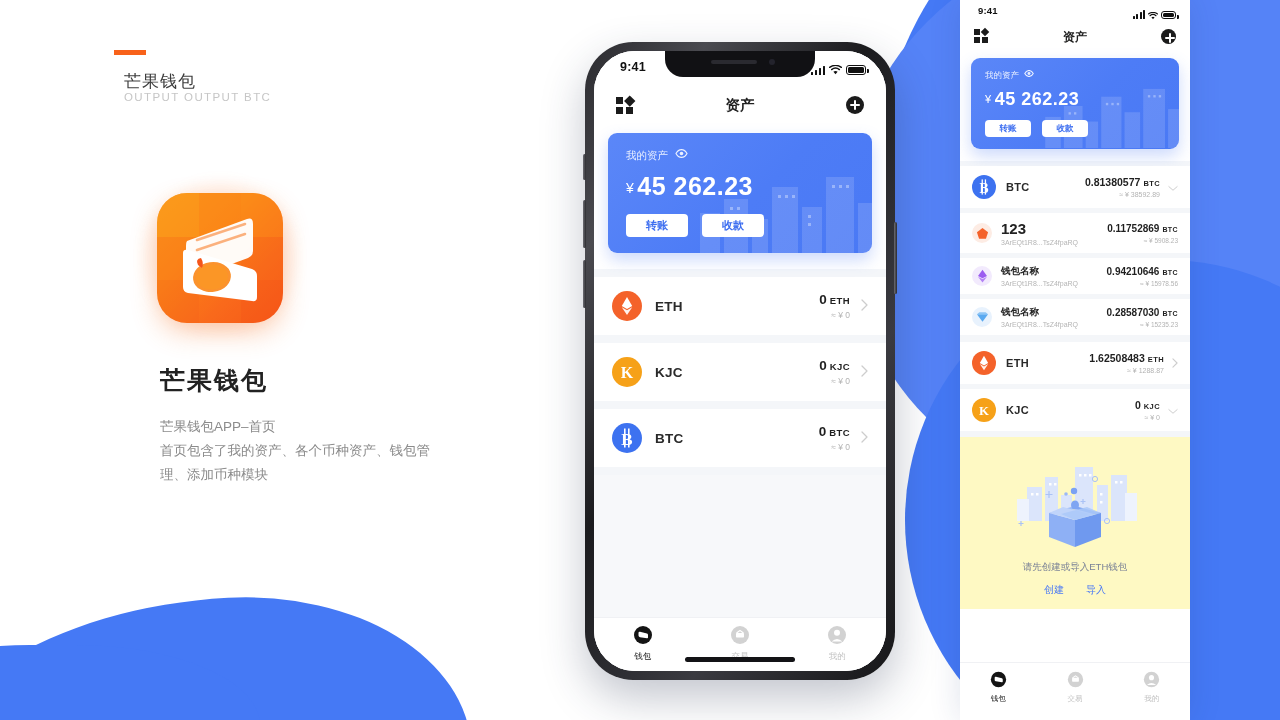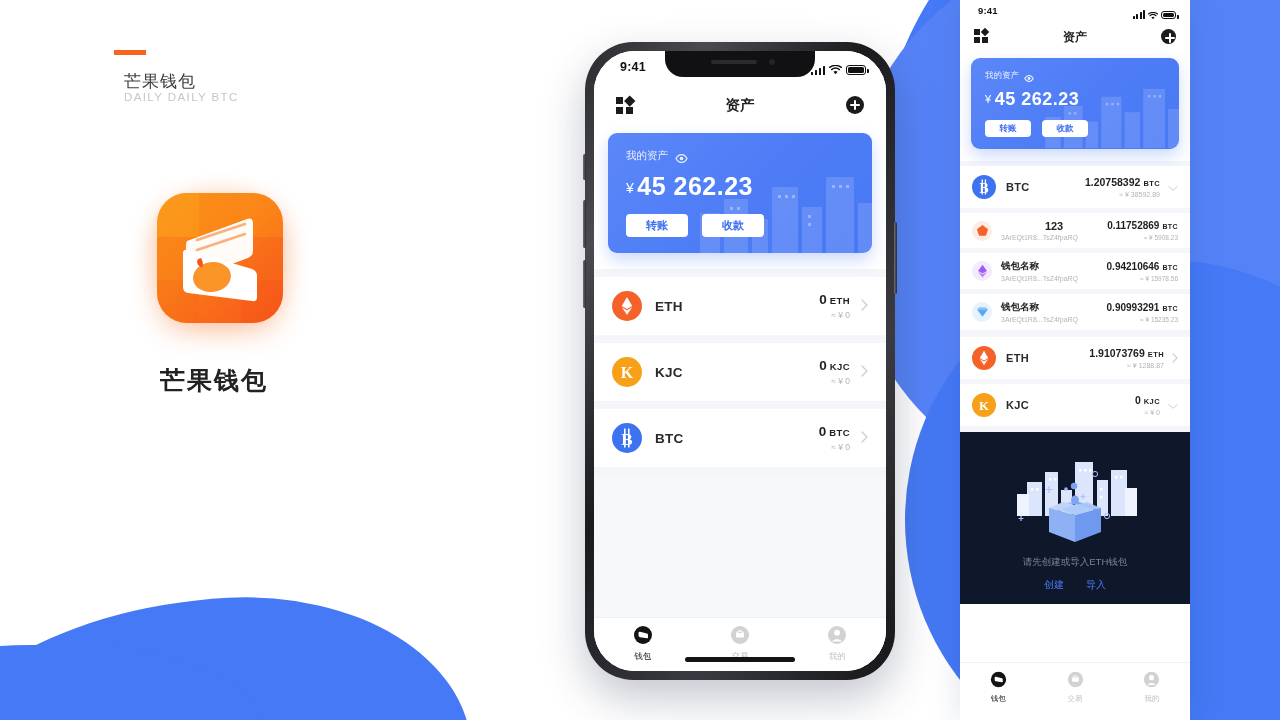--- a/index.html
+++ b/index.html
@@ -116,21 +116,21 @@
   .plus-icon::after  { left:8px; top:4px; width:2px; height:10px; }
 
   
   .card-pad { background:#fff; padding:8px 14px 16px 14px; }
   .asset-card {
     position:relative; border-radius:9px; overflow:hidden;
     background: linear-gradient(135deg,#5b87f8 0%, #4d7cf6 55%, #4a79f5 100%);
     box-shadow: 0 7px 16px rgba(74,121,245,0.28);
   }
   .asset-card .skyline { position:absolute; right:0; bottom:0; opacity:0.9; }
-  .ac-label { position:relative; display:flex; align-items:flex-end; gap:7px; color:#eaf0ff; font-size:10.5px; }
+  .ac-label { position:relative; display:flex; align-items:flex-start; gap:7px; color:#eaf0ff; font-size:10.5px; }
   .eye { width:13px; height:9px; position:relative; }
   .eye svg { display:block; }
   .ac-amount { position:relative; color:#fff; font-size:25px; font-weight:bold; letter-spacing:0.5px; white-space:nowrap; }
   .ac-amount .yen { font-size:14px; font-weight:normal; margin-right:3px; vertical-align:2px; }
   .ac-buttons { position:relative; display:flex; gap:14px; }
   .ac-btn {
     background:#fff; color:#3d6ef0; border-radius:4px; font-size:11px;
     display:flex; align-items:center; justify-content:center; font-weight:bold;
   }
 
@@ -174,21 +174,21 @@
     <div class="blue-circle-a"></div>
     <div class="blue-circle-b"></div>
     <div class="blue-circle-c"></div>
     <div class="blue-wave"></div>
     <div class="blue-wave2"></div>
   </div>
 
   <div class="left-col">
     <div class="accent-bar"></div>
     <div class="brand-name">芒果钱包</div>
-    <div class="brand-sub">DAILY DAILY BTC</div>
+    <div class="brand-sub">OUTPUT OUTPUT BTC</div>
 
     <div class="app-icon-wrap">
       <div class="app-icon-glow"></div>
       <div class="app-icon">
         <svg width="126" height="130" viewBox="0 0 126 130">
           <defs>
             <linearGradient id="tileA" x1="0" y1="0" x2="1" y2="1">
               <stop offset="0" stop-color="#fb9e1e"></stop>
                 <stop offset="1" stop-color="#f96a1a"></stop>
             </linearGradient>
@@ -210,20 +210,25 @@
           <path d="M26 60 Q26 56 31 57 L95 76 Q100 78 100 83 L100 104 Q100 109 95 108 L31 100 Q26 99 26 94 Z" fill="#ffffff"></path>
 
           <ellipse cx="55" cy="84" rx="19" ry="15" transform="rotate(-8 55 84)" fill="#fb8a1e" opacity="0.93"></ellipse>
           <path d="M41 72 Q38 66 44 65 Q47 70 45 75 Z" fill="#f5551a"></path>
           <ellipse cx="55" cy="84" rx="16" ry="12.5" transform="rotate(-8 55 84)" fill="#fb9a22" opacity="0.6"></ellipse>
         </svg>
       </div>
     </div>
 
     <div class="left-title">芒果钱包</div>
+    <div class="left-desc">
+      <div>芒果钱包APP–首页</div>
+      <div>首页包含了我的资产、各个币种资产、钱包管</div>
+      <div>理、添加币种模块</div>
+    </div>
   </div>
 
   <div class="phone">
     <div class="phone-btn btn-mute"></div>
     <div class="phone-btn btn-vup"></div>
     <div class="phone-btn btn-vdn"></div>
     <div class="phone-btn btn-pwr"></div>
 
     <div class="phone-inner">
       <div class="notch">
@@ -489,39 +494,39 @@
       <div class="coin-row" style="padding:9px 12px;">
         <div class="coin-ic" style="width:24px;height:24px;background:#3d72f0;margin-right:10px;">
           <svg width="24" height="24" viewBox="0 0 30 30">
               <text x="15" y="22" text-anchor="middle" font-family="Liberation Serif, serif" font-size="17" font-weight="bold" fill="#fff">B</text>
               <rect x="12" y="5.5" width="1.6" height="19" fill="#fff"></rect>
               <rect x="16" y="5.5" width="1.6" height="19" fill="#fff"></rect>
             </svg>
         </div>
         <div class="coin-name" style="font-size:11px;">BTC</div>
         <div class="coin-right">
-          <div class="coin-amt" style="font-size:10.5px;"><span>1.20758392</span><span class="unit" style="font-size:7.5px;">BTC</span></div>
+          <div class="coin-amt" style="font-size:10.5px;"><span>0.81380577</span><span class="unit" style="font-size:7.5px;">BTC</span></div>
           <div class="coin-fiat" style="font-size:7px;">≈ ¥ 38592.89</div>
         </div>
         <div class="chev" style="margin-left:8px;">
           <svg width="10" height="7" viewBox="0 0 12 7">
               <path d="M1 1.2 L6 5.6 L11 1.2" stroke="#cdcdcd" stroke-width="1.2" fill="none" stroke-linecap="round" stroke-linejoin="round"></path>
             </svg>
         </div>
       </div>
 
       <div class="coin-sep" style="height:5px;"></div>
       <div class="coin-row" style="padding:7px 12px;">
         <div class="coin-ic" style="width:20px;height:20px;background:#fdece4;margin-right:9px;display:flex;align-items:center;justify-content:center;">
           <svg width="13" height="13" viewBox="0 0 14 14">
               <path d="M7 1.2 L13 5.6 L10.7 12.6 L3.3 12.6 L1 5.6 Z" fill="#f4622a"></path>
             </svg>
         </div>
         <div style="flex:1;">
-          <div style="font-size:11px;font-weight:bold;color:#222;text-align:center;">123</div>
+          <div style="font-size:15px;font-weight:bold;color:#222;">123</div>
           <div style="font-size:7px;color:#b5b5b5;margin-top:2px;">3ArEQt1R8...TsZ4fpaRQ</div>
         </div>
         <div class="coin-right">
           <div class="coin-amt" style="font-size:10px;"><span>0.11752869</span><span class="unit" style="font-size:7px;">BTC</span></div>
           <div class="coin-fiat" style="font-size:6.5px;">≈ ¥ 5908.23</div>
         </div>
       </div>
 
       <div class="coin-sep" style="height:5px;"></div>
       <div class="coin-row" style="padding:7px 12px;">
@@ -547,36 +552,36 @@
           <svg width="13" height="12" viewBox="0 0 14 12">
               <path d="M1 3 L13 3 L7 11 Z" fill="#5aa9f0"></path>
               <path d="M1 3 L3.6 0.8 L10.4 0.8 L13 3 Z" fill="#8ec5f5"></path>
             </svg>
         </div>
         <div style="flex:1;">
           <div style="font-size:9.5px;font-weight:bold;color:#222;">钱包名称</div>
           <div style="font-size:7px;color:#b5b5b5;margin-top:2px;">3ArEQt1R8...TsZ4fpaRQ</div>
         </div>
         <div class="coin-right">
-          <div class="coin-amt" style="font-size:10px;"><span>0.90993291</span><span class="unit" style="font-size:7px;">BTC</span></div>
+          <div class="coin-amt" style="font-size:10px;"><span>0.28587030</span><span class="unit" style="font-size:7px;">BTC</span></div>
           <div class="coin-fiat" style="font-size:6.5px;">≈ ¥ 15235.23</div>
         </div>
       </div>
 
       <div class="coin-sep" style="height:7px;"></div>
       <div class="coin-row" style="padding:9px 12px;">
         <div class="coin-ic" style="width:24px;height:24px;background:#f4622a;margin-right:10px;">
           <svg width="24" height="24" viewBox="0 0 30 30">
               <path d="M15 6 L20.2 15.1 L15 18 L9.8 15.1 Z" fill="#fff"></path>
               <path d="M15 19.3 L20.2 16.3 L15 24 L9.8 16.3 Z" fill="#fff" opacity="0.92"></path>
             </svg>
         </div>
         <div class="coin-name" style="font-size:11px;">ETH</div>
         <div class="coin-right">
-          <div class="coin-amt" style="font-size:10.5px;"><span>1.91073769</span><span class="unit" style="font-size:7.5px;">ETH</span></div>
+          <div class="coin-amt" style="font-size:10.5px;"><span>1.62508483</span><span class="unit" style="font-size:7.5px;">ETH</span></div>
           <div class="coin-fiat" style="font-size:7px;">≈ ¥ 1288.87</div>
         </div>
         <div class="chev" style="margin-left:8px;">
           <svg width="6" height="10" viewBox="0 0 7 12">
               <path d="M1 1 L6 6 L1 11" stroke="#cdcdcd" stroke-width="1.3" fill="none" stroke-linecap="round" stroke-linejoin="round"></path>
             </svg>
         </div>
       </div>
 
       <div class="coin-sep" style="height:5px;"></div>
@@ -593,21 +598,21 @@
         </div>
         <div class="chev" style="margin-left:8px;">
           <svg width="10" height="7" viewBox="0 0 12 7">
               <path d="M1 1.2 L6 5.6 L11 1.2" stroke="#cdcdcd" stroke-width="1.2" fill="none" stroke-linecap="round" stroke-linejoin="round"></path>
             </svg>
         </div>
       </div>
       <div class="coin-sep" style="height:6px;"></div>
     </div>
 
-    <div class="empty-state" style="background:#0f172a;padding-bottom:12px;">
+    <div class="empty-state" style="background:#fef9c3;padding-bottom:12px;">
       <svg width="168" height="108" viewBox="0 0 168 108" style="display:block;margin:6px auto 0;">
         <g fill="#dbe5fb">
           <rect x="36" y="38" width="15" height="34"></rect>
             <rect x="54" y="28" width="13" height="44"></rect>
           <rect x="70" y="46" width="11" height="26"></rect>
             <rect x="84" y="18" width="18" height="54"></rect>
           <rect x="106" y="36" width="11" height="36"></rect>
             <rect x="120" y="26" width="16" height="46"></rect>
         </g>
         <g fill="#eef3fd">

